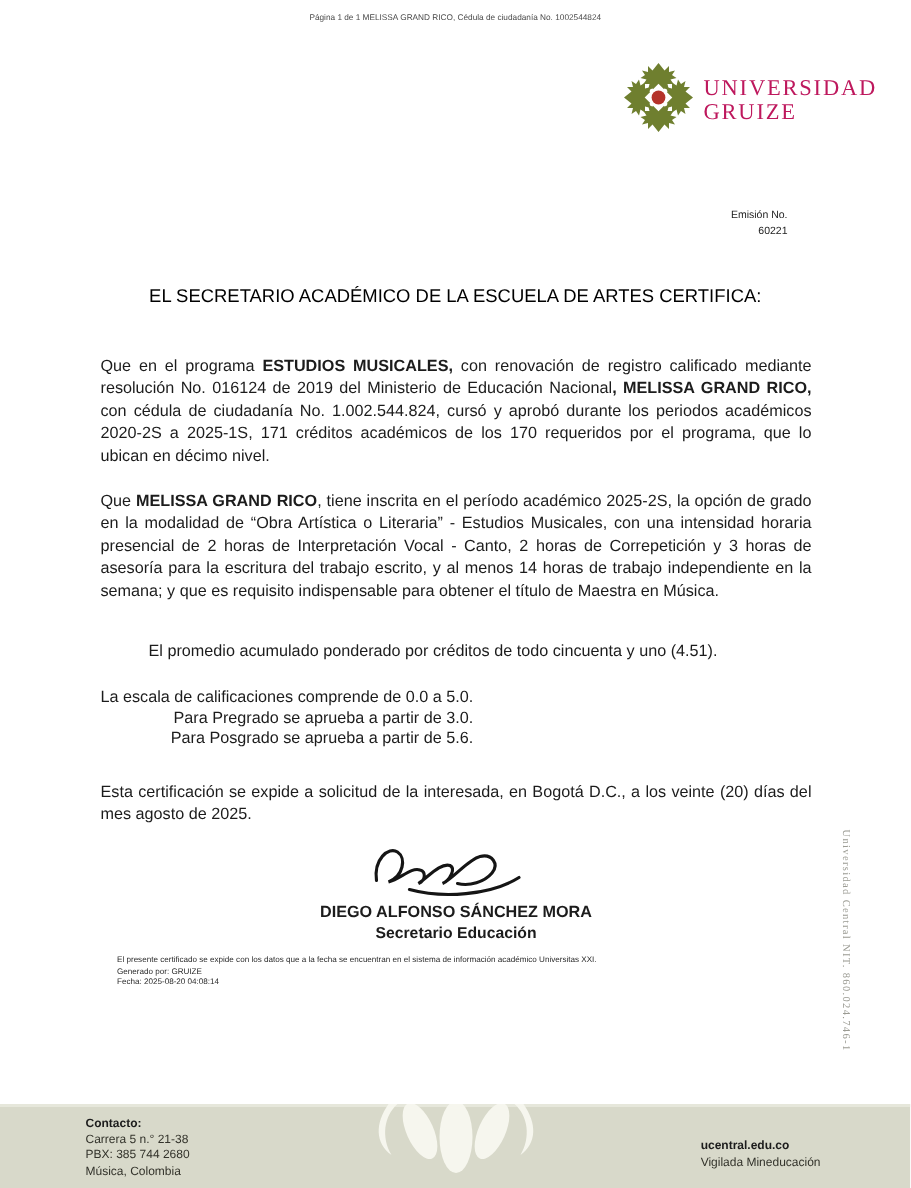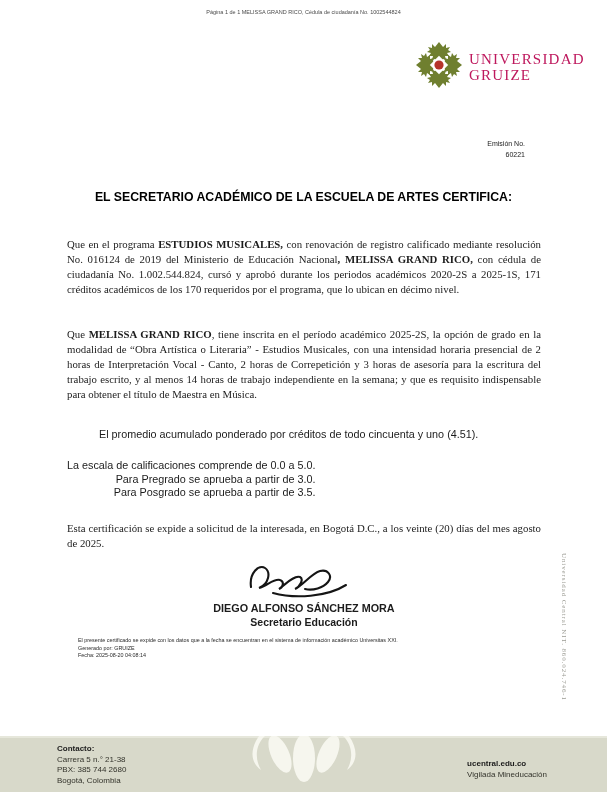--- a/index.html
+++ b/index.html
@@ -10,24 +10,24 @@
                font-size:5.5px;color:#4a4a4a;}
 
   .emblem{position:absolute;top:40px;left:414px;width:50px;height:50px;}
   .wordmark{position:absolute;top:51px;left:469px;font-family:"Liberation Serif",serif;
             font-size:15px;line-height:16px;letter-spacing:1.2px;color:#be185d;}
 
   .emission{position:absolute;top:139px;left:400px;width:125px;text-align:right;
             font-size:7px;line-height:10.5px;color:#222;}
 
   .doc-title{position:absolute;top:190px;left:45px;width:517px;text-align:center;
-             font-weight:bold;font-size:12.3px;color:#000;}
+             font-weight:normal;font-size:12.3px;color:#000;}
 
   .para{position:absolute;left:67px;width:474px;text-align:justify;
-        font-size:10.8px;line-height:15px;font-family:Liberation Serif, serif;}
+        font-size:10.8px;line-height:15px;}
   .p1{top:226px;}
   .p2{top:316px;}
   .p3{position:absolute;left:67px;top:428px;font-size:10.8px;margin-left:32px;}
   .scale{position:absolute;left:67px;top:459px;font-size:10.8px;line-height:13.5px;text-align:right;}
   .p5{top:510px;}
 
   .sig-svg{position:absolute;left:243px;top:560px;}
   .sig-name{position:absolute;top:602px;left:67px;width:474px;text-align:center;
             font-weight:bold;font-size:10.8px;}
   .sig-role{position:absolute;top:616px;left:67px;width:474px;text-align:center;
@@ -81,21 +81,21 @@
 
   <p class="para p1"><span>Que en el programa </span><b>ESTUDIOS MUSICALES,</b><span> con renovación de registro calificado mediante resolución No. 016124 de 2019 del Ministerio de Educación Nacional</span><b>, MELISSA GRAND RICO,</b><span> con cédula de ciudadanía No. 1.002.544.824, cursó y aprobó durante los periodos académicos 2020-2S a 2025-1S, 171 créditos académicos de los 170 requeridos por el programa, que lo ubican en décimo nivel.</span></p>
 
   <p class="para p2"><span>Que </span><b>MELISSA GRAND RICO</b><span>, tiene inscrita en el período académico 2025-2S, la opción de grado en la modalidad de “Obra Artística o Literaria” - Estudios Musicales, con una intensidad horaria presencial de 2 horas de Interpretación Vocal - Canto, 2 horas de Correpetición y 3 horas de asesoría para la escritura del trabajo escrito, y al menos 14 horas de trabajo independiente en la semana; y que es requisito indispensable para obtener el título de Maestra en Música.</span></p>
 
   <div class="p3">El promedio acumulado ponderado por créditos de todo cincuenta y uno (4.51).</div>
 
   <div class="scale">
     <div>La escala de calificaciones comprende de 0.0 a 5.0.</div>
     <div>Para Pregrado se aprueba a partir de 3.0.</div>
-    <div>Para Posgrado se aprueba a partir de 3.5.</div>
+    <div>Para Posgrado se aprueba a partir de 5.6.</div>
   </div>
 
   <p class="para p5">Esta certificación se expide a solicitud de la interesada, en Bogotá D.C., a los veinte (20) días del mes agosto de 2025.</p>
 
   <svg class="sig-svg" width="125" height="42" viewBox="0 0 125 42">
     <g fill="none" stroke="#151515" stroke-width="2.1" stroke-linecap="round">
       <path d="M8 27 C6 13 16 4 22 8 C28 12 26 24 16 28 C24 26 31 18 37 20 C41 21 41 27 36 29 C43 24 51 15 57 17 C61 19 57 27 52 29 C59 26 69 13 77 11 C85 9 90 16 85 22 C80 28 70 31 62 29"></path>
       <path d="M30 33 C52 39 84 37 103 25"></path>
     </g>
   </svg>
@@ -117,21 +117,21 @@
         <ellipse cx="61" cy="18" rx="9" ry="20" transform="rotate(-24 61 18)"></ellipse>
         <ellipse cx="109" cy="18" rx="9" ry="20" transform="rotate(24 109 18)"></ellipse>
         <path d="M40 0 C31 13 31 26 42 34 C35 22 37 8 46 0 Z"></path>
         <path d="M130 0 C139 13 139 26 128 34 C135 22 133 8 124 0 Z"></path>
       </g>
     </svg>
     <div class="contact">
       <div class="bold">Contacto:</div>
       <div>Carrera 5 n.° 21-38</div>
       <div>PBX: 385 744 2680</div>
-      <div>Bogotá, Colombia</div>
+      <div>Música, Colombia</div>
     </div>
     <div class="web">
       <div class="bold">ucentral.edu.co</div>
       <div>Vigilada Mineducación</div>
     </div>
   </div>
 
 </div>
 
 </body></html>

